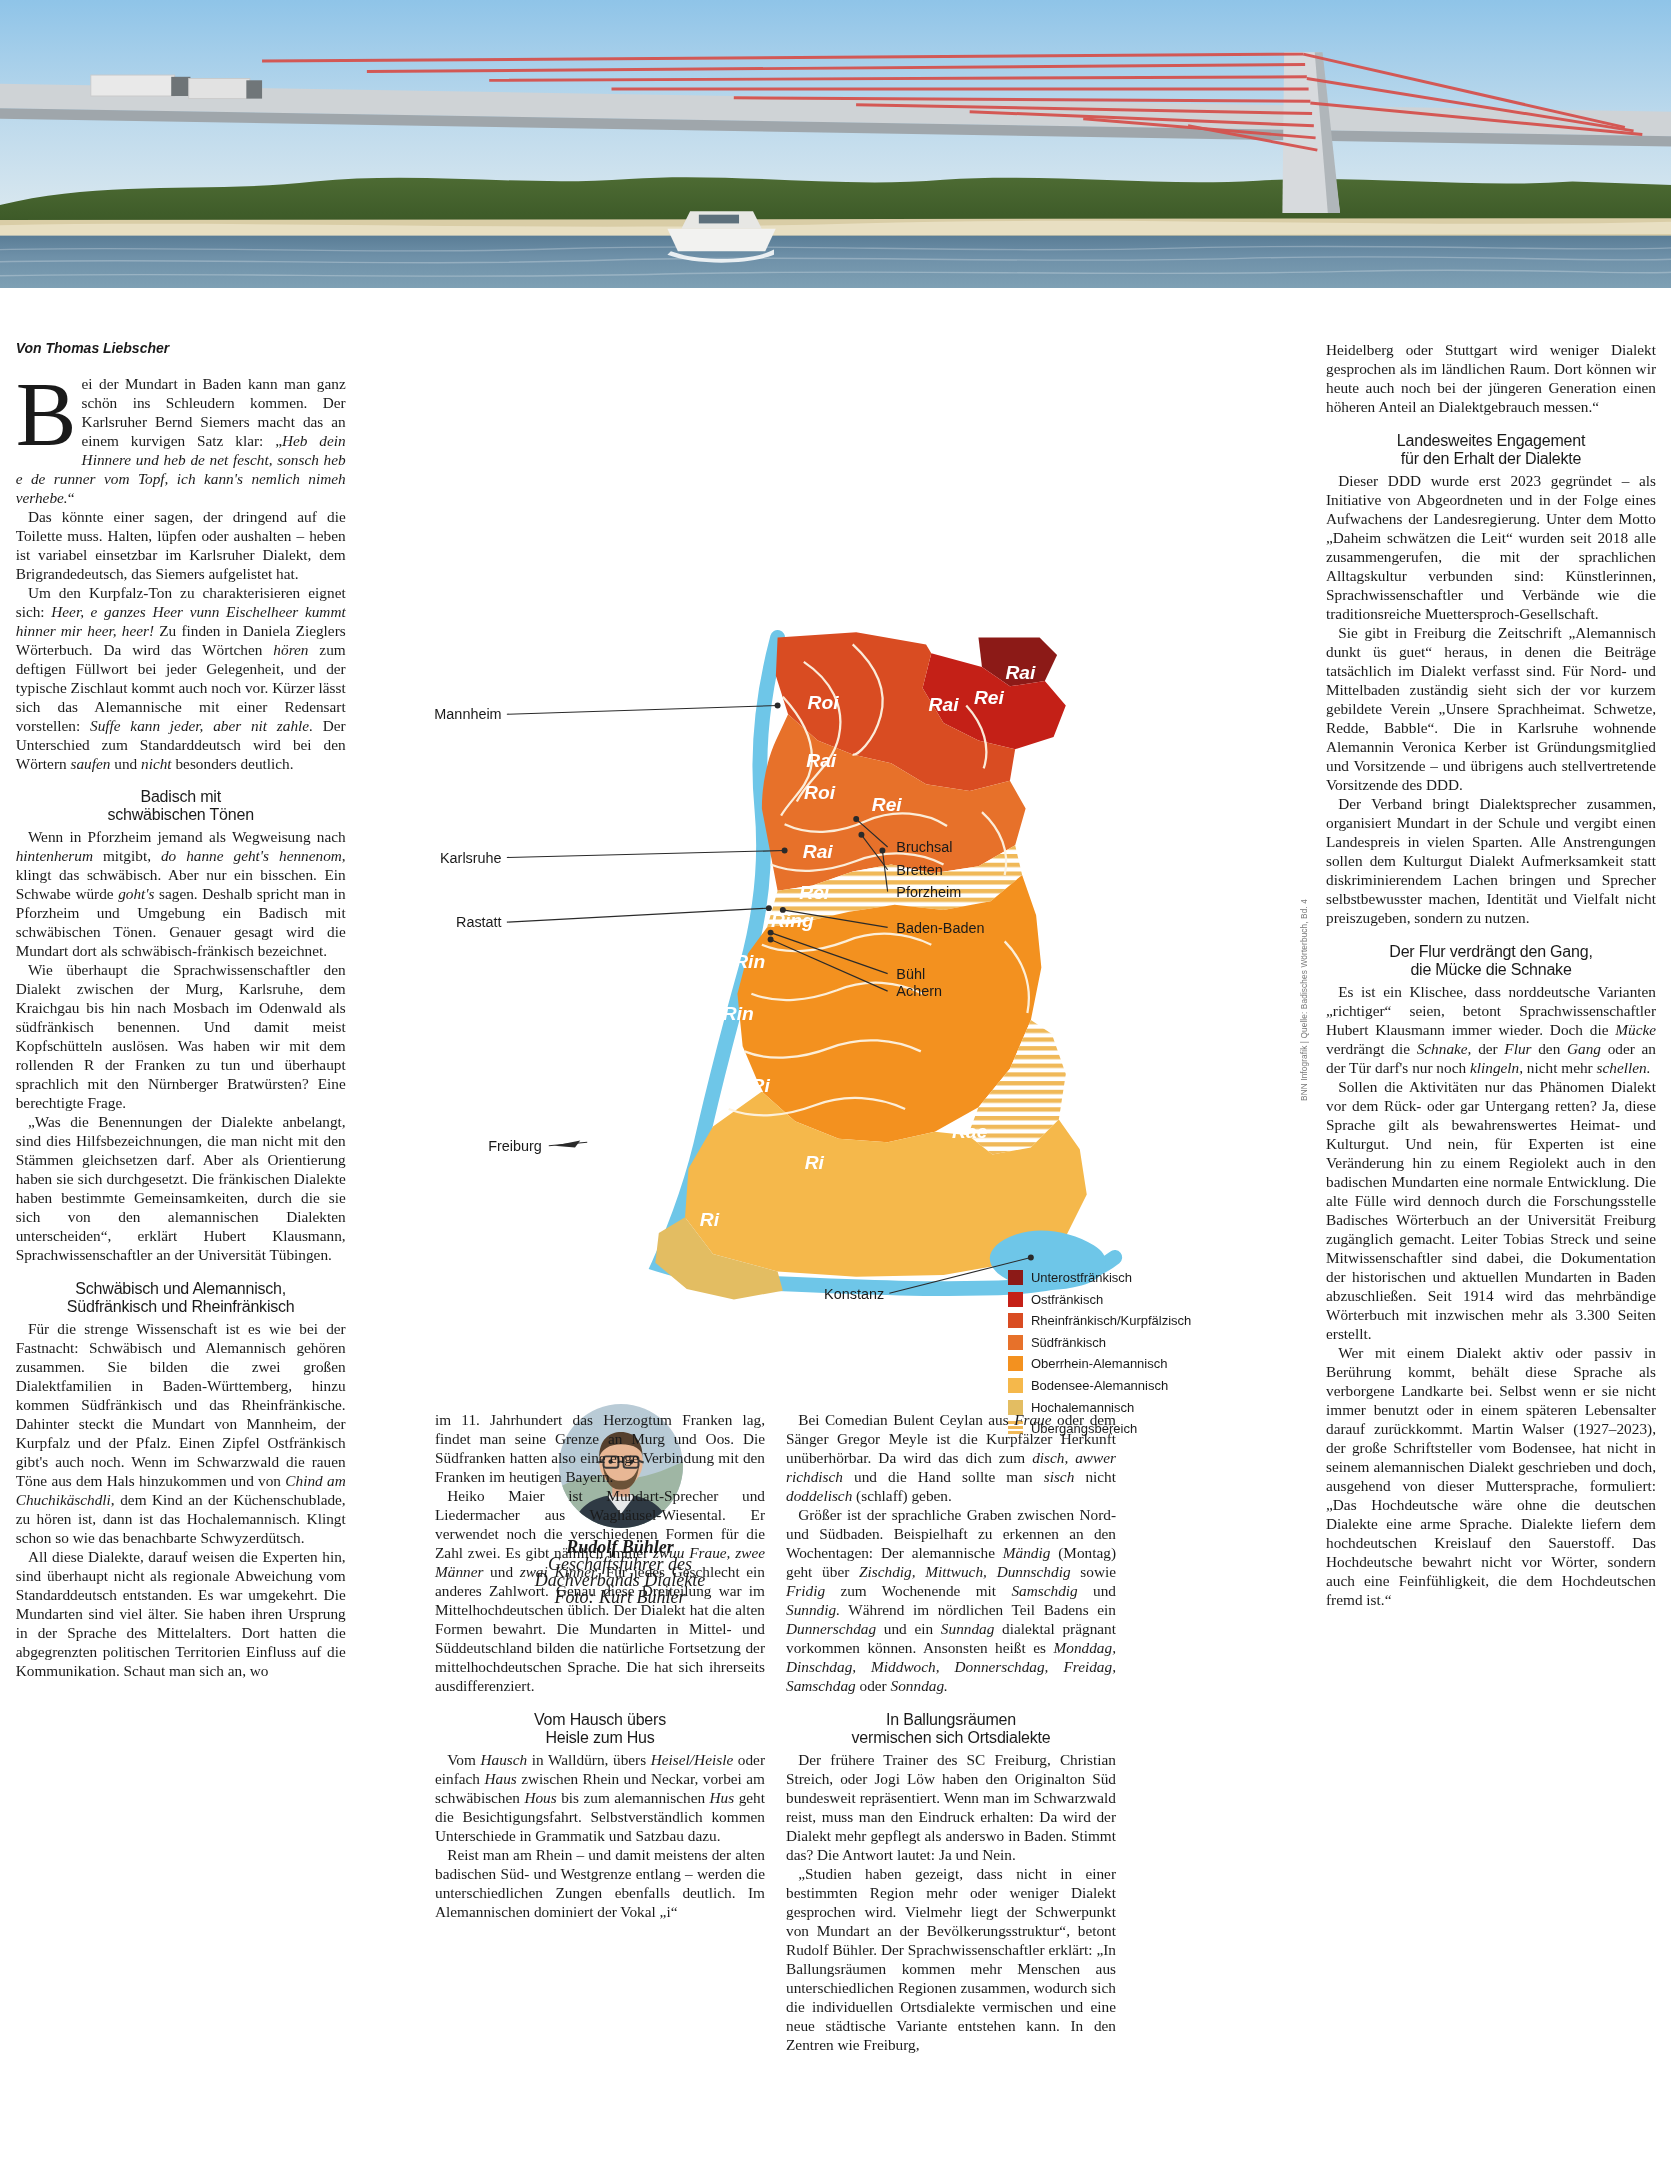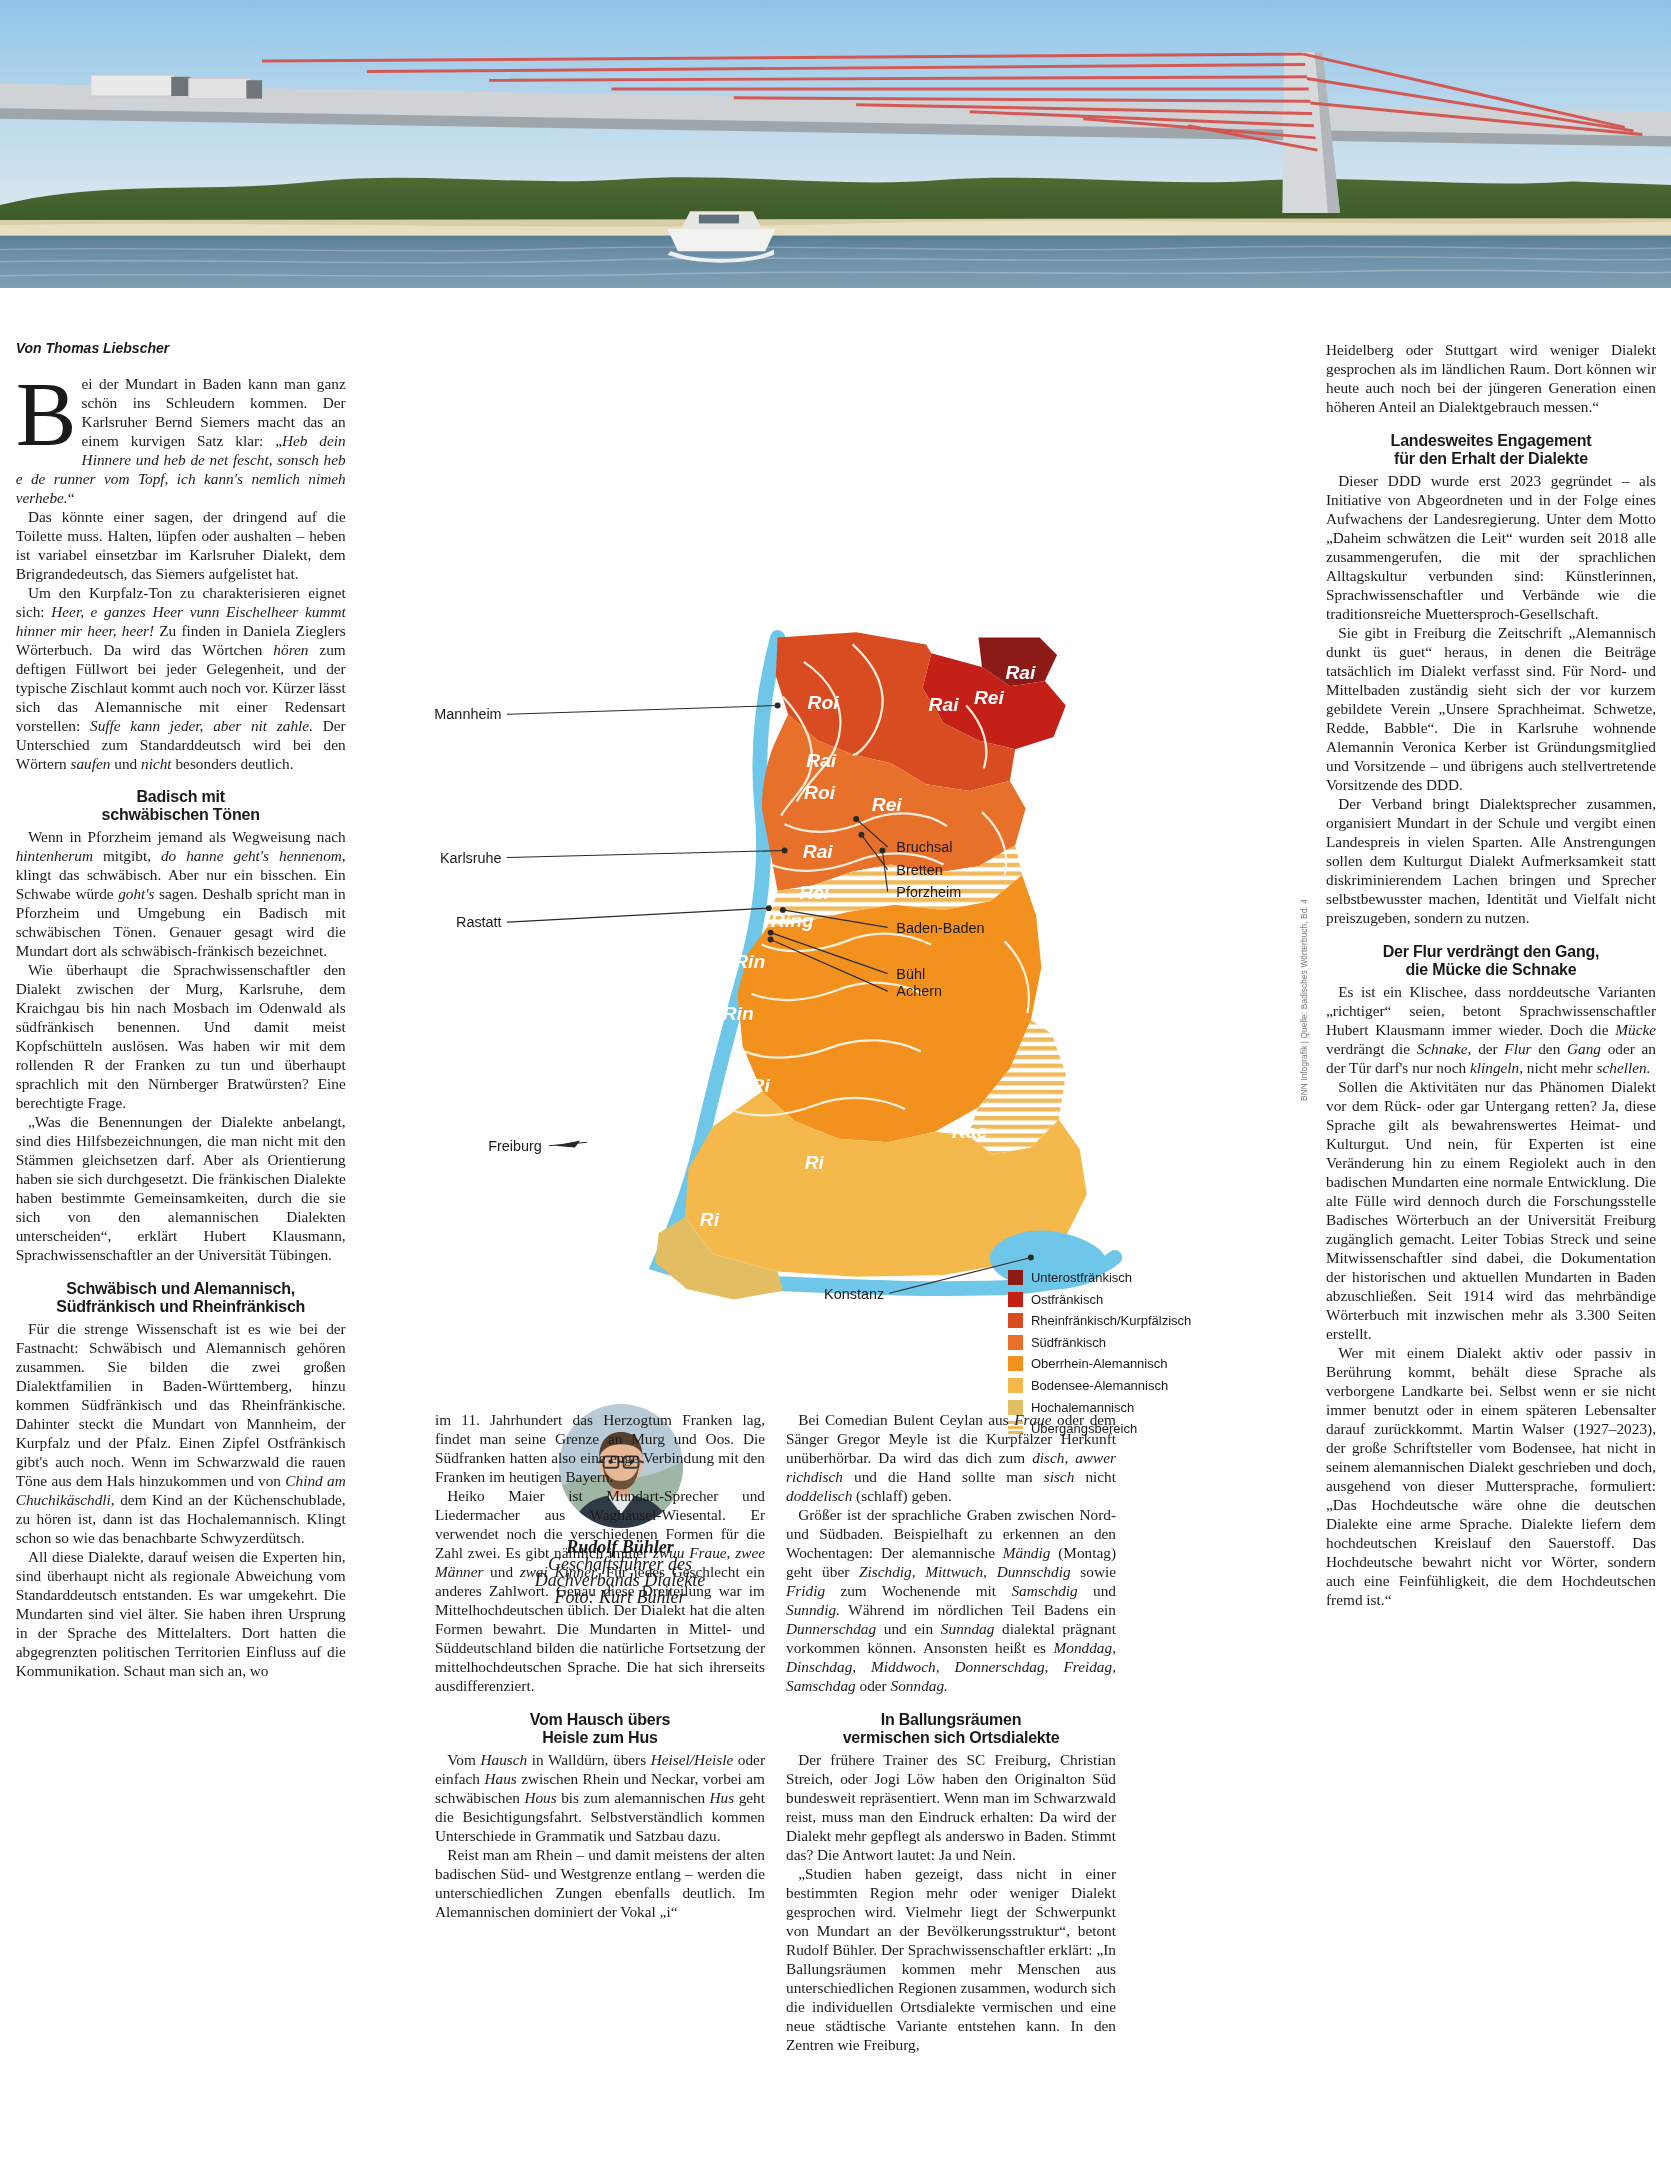--- a/index.html
+++ b/index.html
@@ -27,21 +27,21 @@
     text-align:justify;
     text-indent:12.2px;
     hyphens:auto;
     -webkit-hyphens:auto;
     font-family:"Liberation Serif", serif;
   }
   .col p.nofirst{text-indent:0;}
   .col h3{
     margin:15.7px 0 2.6px 0;
     font-family:"Liberation Sans", sans-serif;
-    font-weight:bold;
+    font-weight:normal;
     font-size:16px;
     line-height:18.3px;
     text-align:center;
     letter-spacing:-0.2px;
   }
   .byline{
     font-family:"Liberation Sans", sans-serif;
     font-style:italic;
     font-size:14px;
     font-weight:600;

